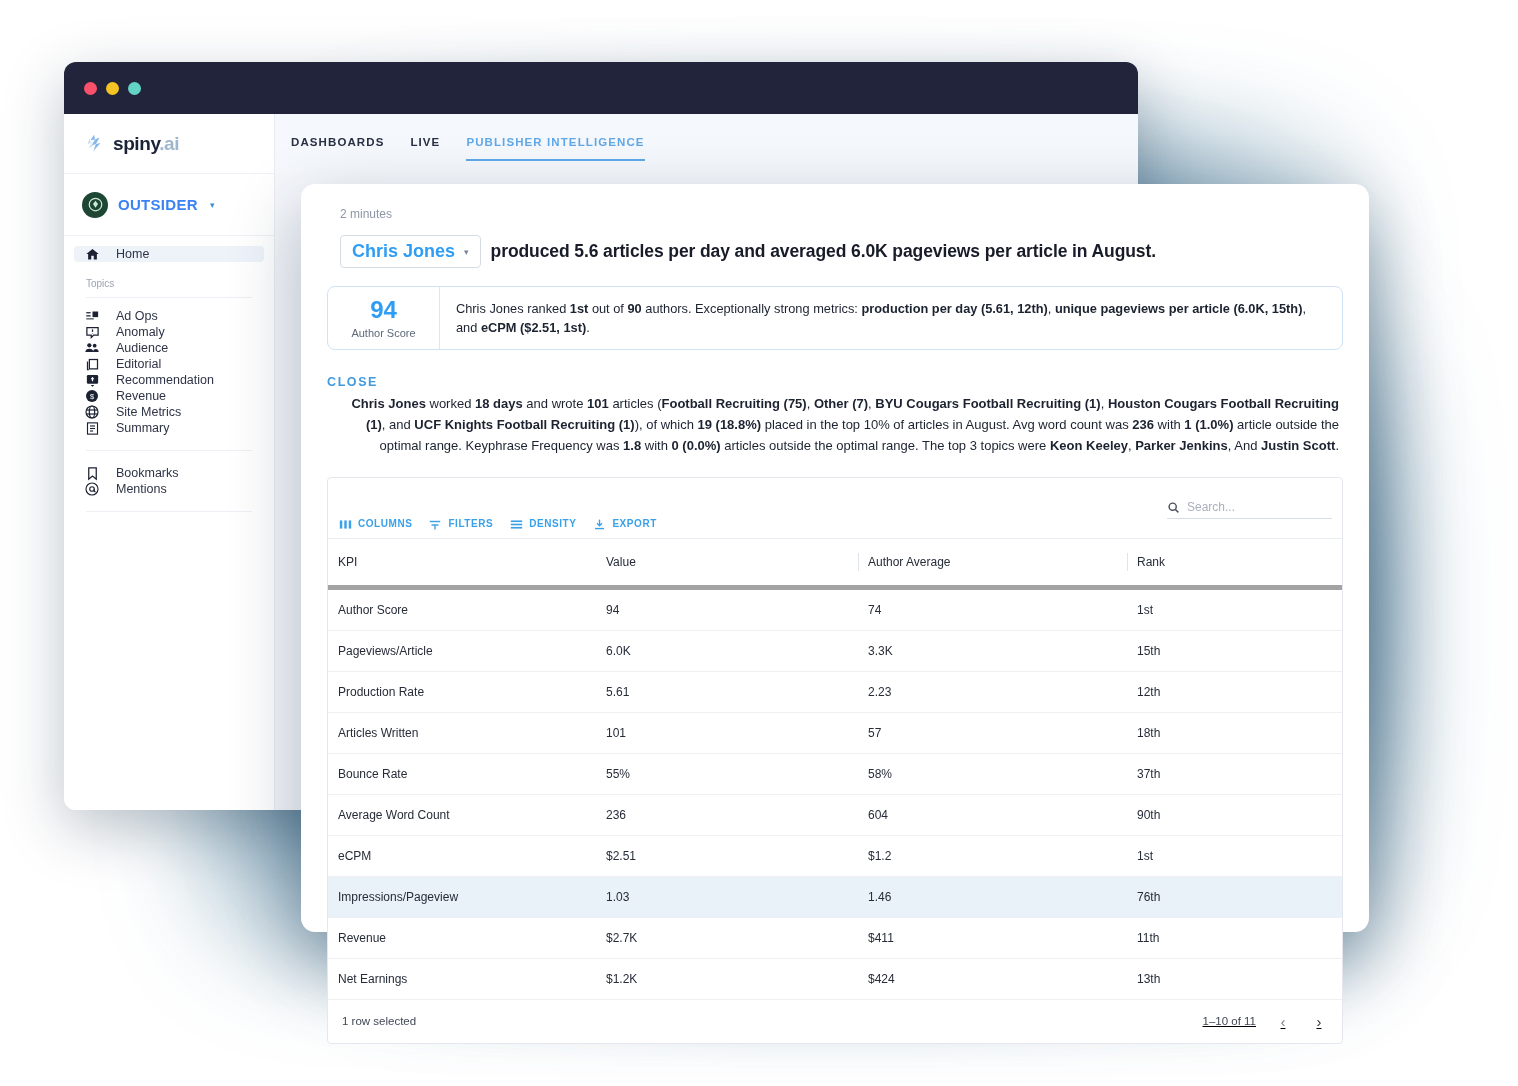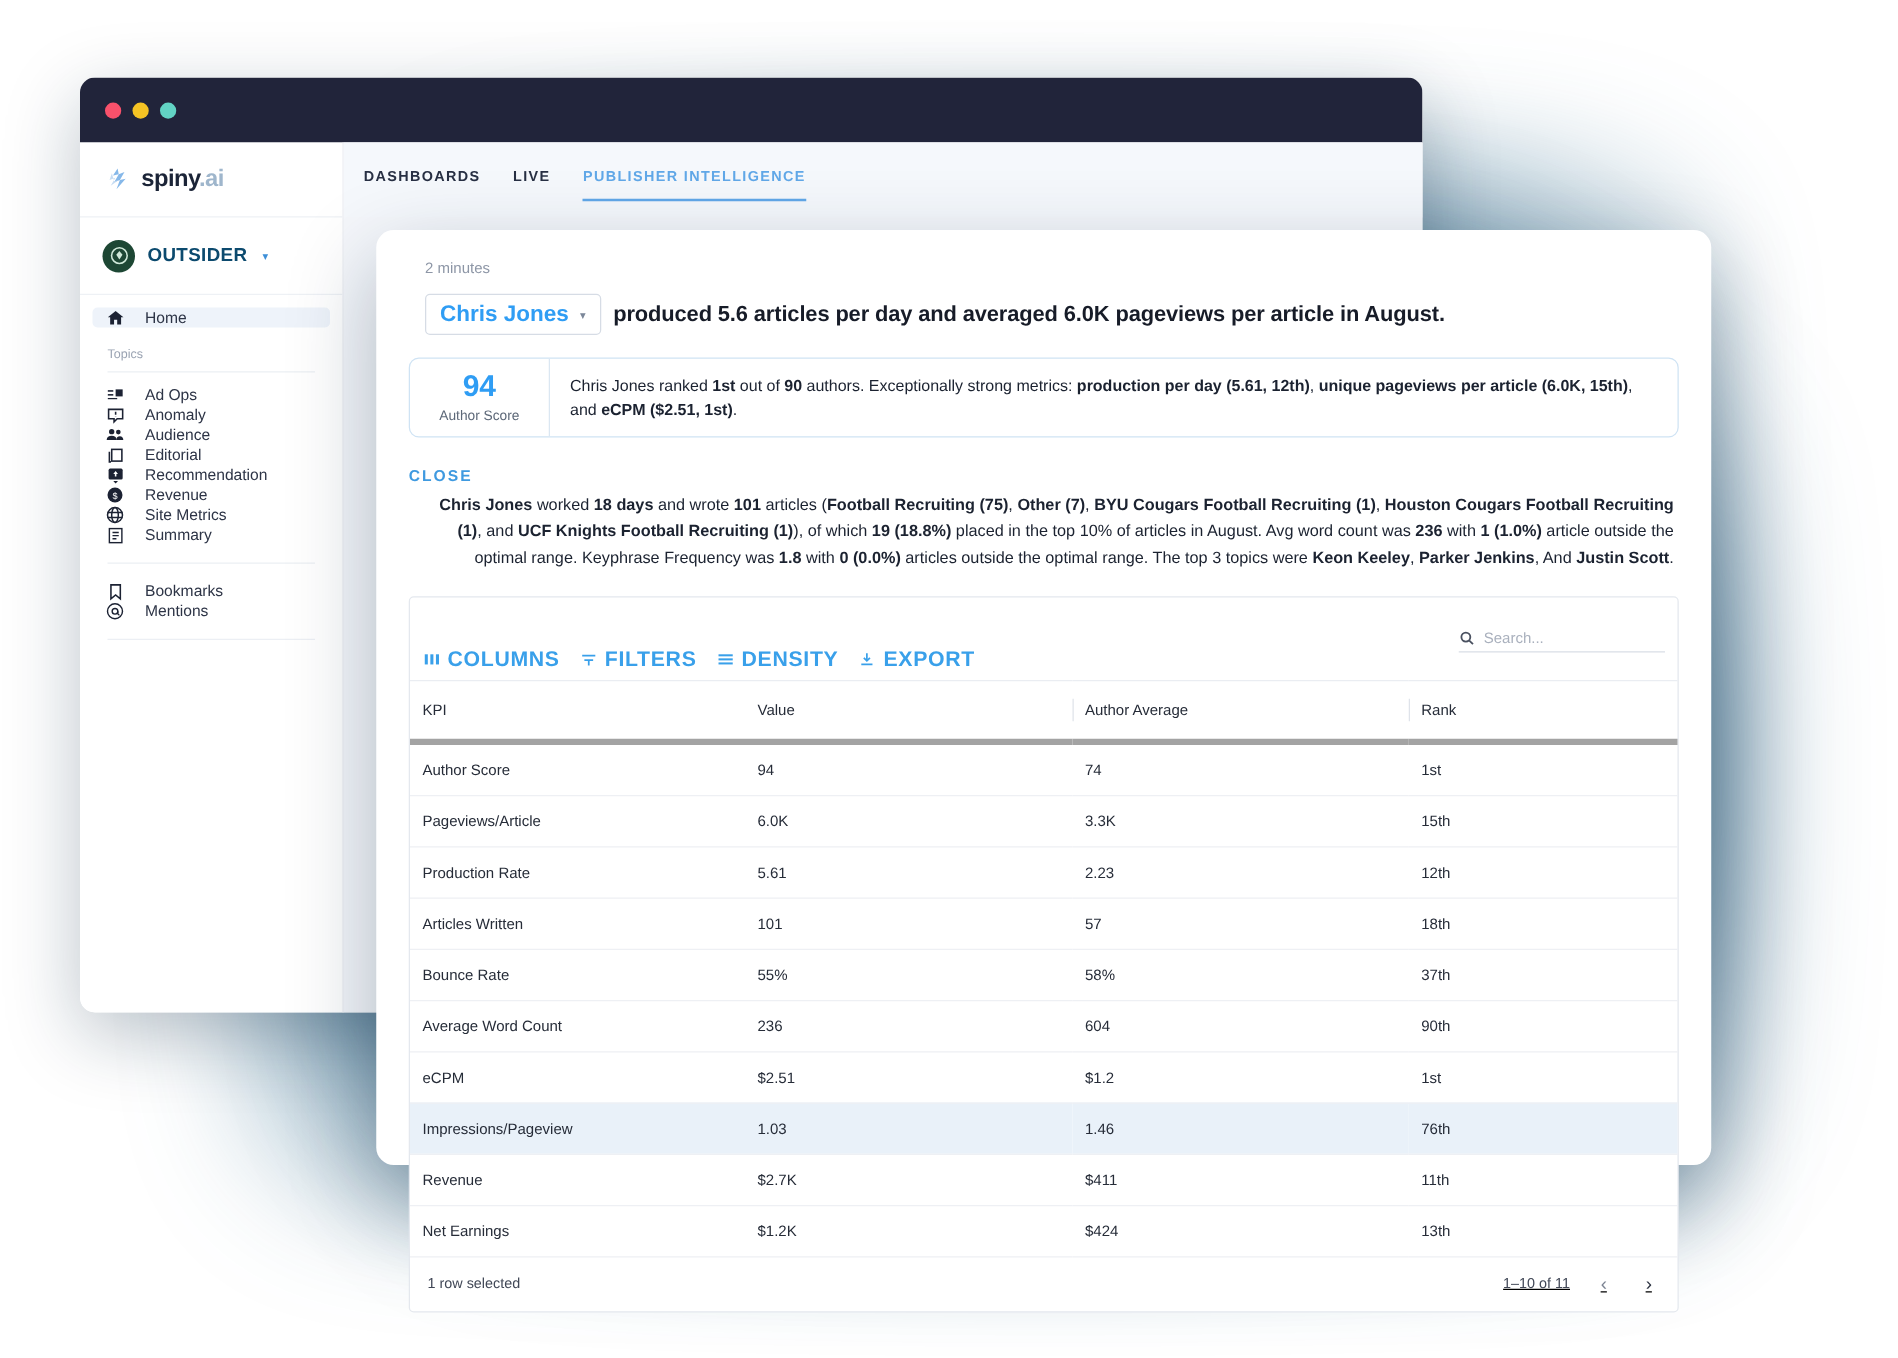--- a/index.html
+++ b/index.html
@@ -46,21 +46,21 @@
   .brand { height: 60px; display: flex; align-items: center; padding-left: 20px;
            border-bottom: 1px solid #eef1f5; }
   .brand-mark { width: 22px; height: 22px; margin-right: 7px; position: relative; }
   .brand-text { font-size: 19px; font-weight: bold; color: #1b2437; letter-spacing: -.4px; }
   .brand-text .ai { color: #9fb6cc; font-weight: bold; }
 
   .org { height: 62px; display:flex; align-items:center; padding-left: 18px;
          border-bottom: 1px solid #eef1f5; gap: 10px; }
   .org-badge { width: 26px; height: 26px; border-radius: 50%; background: #1d4734;
                display:flex; align-items:center; justify-content:center; }
-  .org-name { font-size: 15px; font-weight: bold; color: #0c4a6e; letter-spacing: .3px; }
+  .org-name { font-size: 15px; font-weight: bold; color: #3b82f6; letter-spacing: .3px; }
   .caret { color:#3d8fd8; font-size: 9px; margin-left: 2px; }
 
   .nav { padding: 10px 10px 0 10px; }
   .nav-item { display:flex; align-items:center; gap: 16px; height: 16px;
               padding: 0 10px; border-radius: 4px; font-size: 12.5px; color:#2d3446; }
   .nav-item.active { background: #eef3fa; }
   .nav-ico { width: 16px; height: 16px; display:flex; align-items:center; justify-content:center;
              color:#1c2233; flex: 0 0 16px; }
   .nav-ico svg { display:block; }
 
@@ -112,22 +112,22 @@
   .close-btn { font-size: 12.5px; letter-spacing: 1.6px; font-weight: bold; color:#3f9ae0; }
 
   .summary { font-size: 13px; color:#1b2230; line-height: 1.62; margin: 0 4px 20px 6px; text-align: right; }
   .summary b { font-weight: bold; }
 
   
   .tblcard { border: 1px solid #e4e8ee; border-radius: 4px; background:#fff; }
   .tbl-toolbar { display:flex; align-items:center; justify-content:space-between;
                  padding: 8px 10px 6px 10px; }
   .tb-left { display:flex; align-items:center; gap: 16px; }
-  .tb-btn { display:flex; align-items:center; gap: 6px; color:#39a0ea;
-            font-size: 17px; font-weight: bold; letter-spacing: .55px; margin-top: 32px; }
+  .tb-btn { display:flex; align-items:flex-start; gap: 6px; color:#39a0ea;
+            font-size: 10px; font-weight: bold; letter-spacing: .55px; margin-top: 32px; }
   .tb-ico { width:14px; height:14px; display:flex; align-items:center; justify-content:center; }
   .search-wrap { display:flex; align-items:flex-end; gap: 7px;
                  border-bottom: 1px solid #d9dee6; width: 165px; padding: 2px 0 4px 0; }
   .search-input { border:none; outline:none; font-size: 12px; color:#2a3140;
                   width: 100%; background: transparent; font-family: "Liberation Sans", sans-serif; }
   .search-input::placeholder { color:#a9b0bd; }
 
   table { width: 100%; border-collapse: collapse; table-layout: fixed; }
   thead th {
     text-align:left; font-size: 12px; font-weight: normal; color:#262c38;

